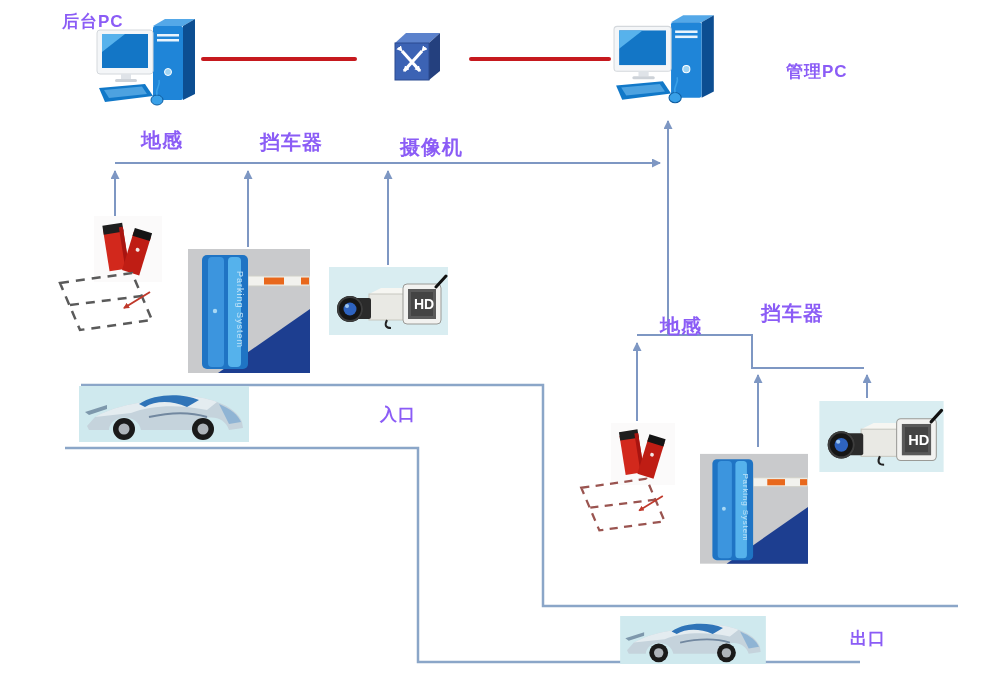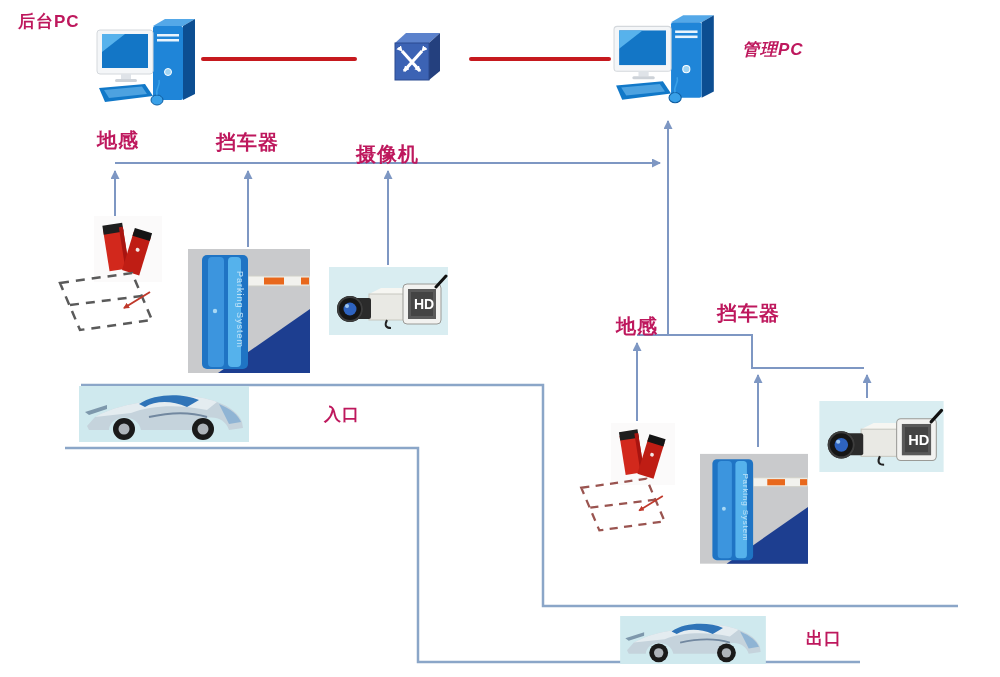--- a/index.html
+++ b/index.html
@@ -2,22 +2,22 @@
 <html><head>
 <meta charset="utf-8">
 <style>
   html,body{margin:0;padding:0;background:#ffffff;}
   #canvas{
     position:relative;width:1000px;height:677px;background:#ffffff;overflow:hidden;
     font-family:"Liberation Sans","DejaVu Sans",sans-serif;
   }
   .abs{position:absolute;}
   .dlabel{
-    position:absolute;font-weight:bold;color:#be185d;font-size:17px;
-    letter-spacing:1px;white-space:nowrap;
+    position:absolute;font-weight:bold;color:#8b5cf6;font-size:17px;
+    letter-spacing:1px;white-space:nowrap;margin-left:44px;
   }
   .dlabel.small{font-size:20px;}
   .redlink{position:absolute;height:4px;background:#c6191e;border-radius:2px;}
   .wires{position:absolute;left:0;top:0;}
   .dev svg{display:block;width:100%;height:100%;}
   .brand{fill:#bfe2f8;font-size:9px;font-family:"Liberation Sans",sans-serif;letter-spacing:1px;}
   .hdtxt{fill:#ffffff;font-size:14px;font-weight:bold;font-family:"Liberation Sans",sans-serif;}
 </style>
 </head>
 <body>
@@ -101,25 +101,25 @@
       <polygon points="7,16 30,16 7,34" fill="#57b2ec"></polygon>
       <rect x="26" y="56" width="10" height="5" fill="#dfe3e8"></rect>
       <rect x="20" y="61" width="22" height="3" rx="1.5" fill="#cdd2d8"></rect>
       <polygon points="4,70 50,66 58,78 10,84" fill="#1178c8"></polygon>
       <polygon points="9,72 47,68.5 52,76 14,80" fill="#4da2e0"></polygon>
       <ellipse cx="62" cy="82" rx="6" ry="5" fill="#39a0e8" stroke="#0d5ca0"></ellipse>
       <path d="M62,77 C60,70 66,68 64,62" stroke="#39a0e8" stroke-width="1.5" fill="none"></path>
     </svg>
   </div>
 
-  <div class="dlabel" style="left:742px;top:38px;font-style:italic;">管理PC</div>
+  <div class="dlabel" style="left:742px;top:60px;">管理PC</div>
 
   <div class="dlabel small" style="left:97px;top:127px;">地感</div>
   <div class="dlabel small" style="left:216px;top:129px;">挡车器</div>
-  <div class="dlabel small" style="left:356px;top:141px;">摄像机</div>
+  <div class="dlabel small" style="left:356px;top:134px;">摄像机</div>
 
   <div class="dev abs" style="left:94px;top:216px;width:68px;height:66px;">
     <svg viewBox="0 0 68 66">
       <rect x="0" y="0" width="68" height="66" fill="#fbfafa"></rect>
       <g transform="rotate(-9 22 32)">
         <rect x="12" y="12" width="20" height="42" fill="#d2281c"></rect>
         <rect x="12" y="8" width="20" height="9" fill="#1e1e1e"></rect>
         <rect x="28" y="12" width="4" height="42" fill="#a81410"></rect>
       </g>
       <g transform="rotate(17 44 36)">
@@ -185,21 +185,21 @@
       <path d="M16,31 C32,22 50,18 66,16 C84,8 118,8 138,16 L128,24 C100,18 72,19 52,27 Z" fill="#e4ecf0"></path>
       <path d="M60,18 C76,7 104,7 120,14 L108,21 C92,14 76,15 66,21 Z" fill="#2f74b8"></path>
       <path d="M70,31 C92,26 112,26 128,31" stroke="#7288a0" stroke-width="2" fill="none"></path>
       <path d="M140,18 C152,23 159,29 162,36 L150,38 Z" fill="#8fb4d4"></path>
       <circle cx="45" cy="43" r="11" fill="#1a1a1a"></circle>
       <circle cx="45" cy="43" r="5.5" fill="#aeb4ba"></circle>
       <circle cx="124" cy="43" r="11" fill="#1a1a1a"></circle>
       <circle cx="124" cy="43" r="5.5" fill="#aeb4ba"></circle>
     </svg>
   </div>
-  <div class="dlabel" style="left:324px;top:403px;">入口</div>
+  <div class="dlabel" style="left:336px;top:403px;">入口</div>
 
   <div class="dlabel small" style="left:616px;top:313px;">地感</div>
   <div class="dlabel small" style="left:717px;top:300px;">挡车器</div>
 
   <div class="dev abs" style="left:611px;top:423px;width:64px;height:62px;">
     <svg viewBox="0 0 68 66">
       <rect x="0" y="0" width="68" height="66" fill="#fbfafa"></rect>
       <g transform="rotate(-9 22 32)">
         <rect x="12" y="12" width="20" height="42" fill="#d2281c"></rect>
         <rect x="12" y="8" width="20" height="9" fill="#1e1e1e"></rect>

